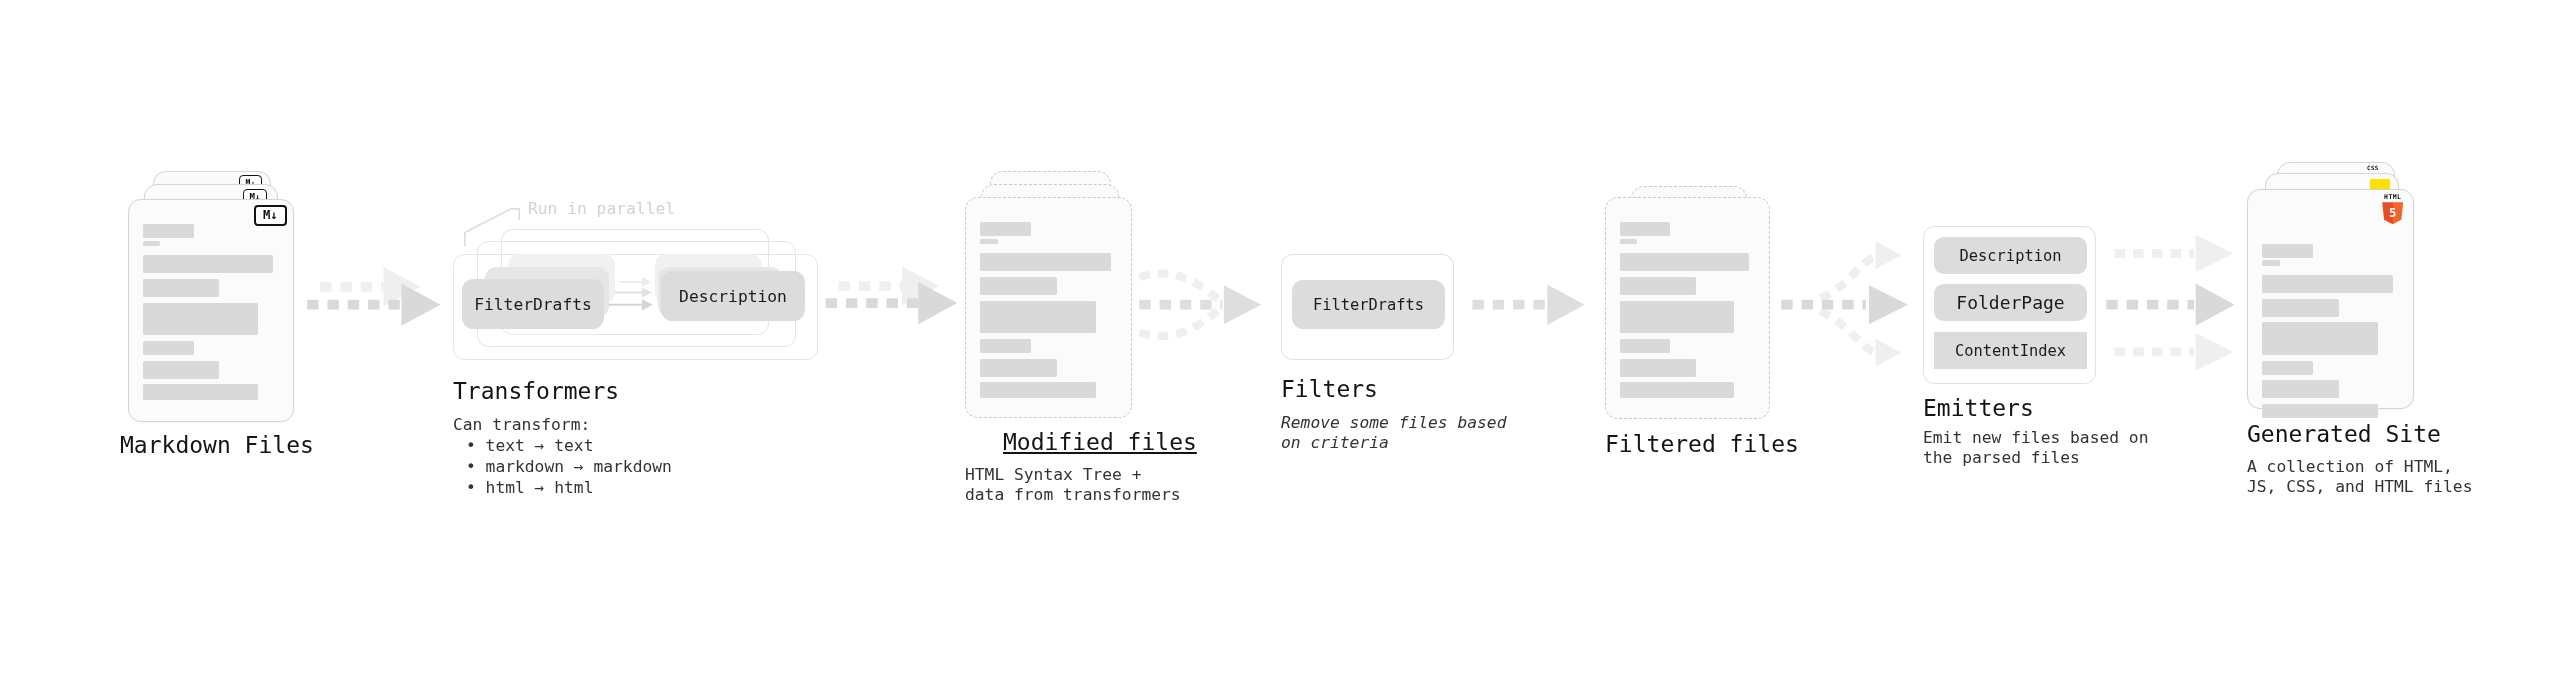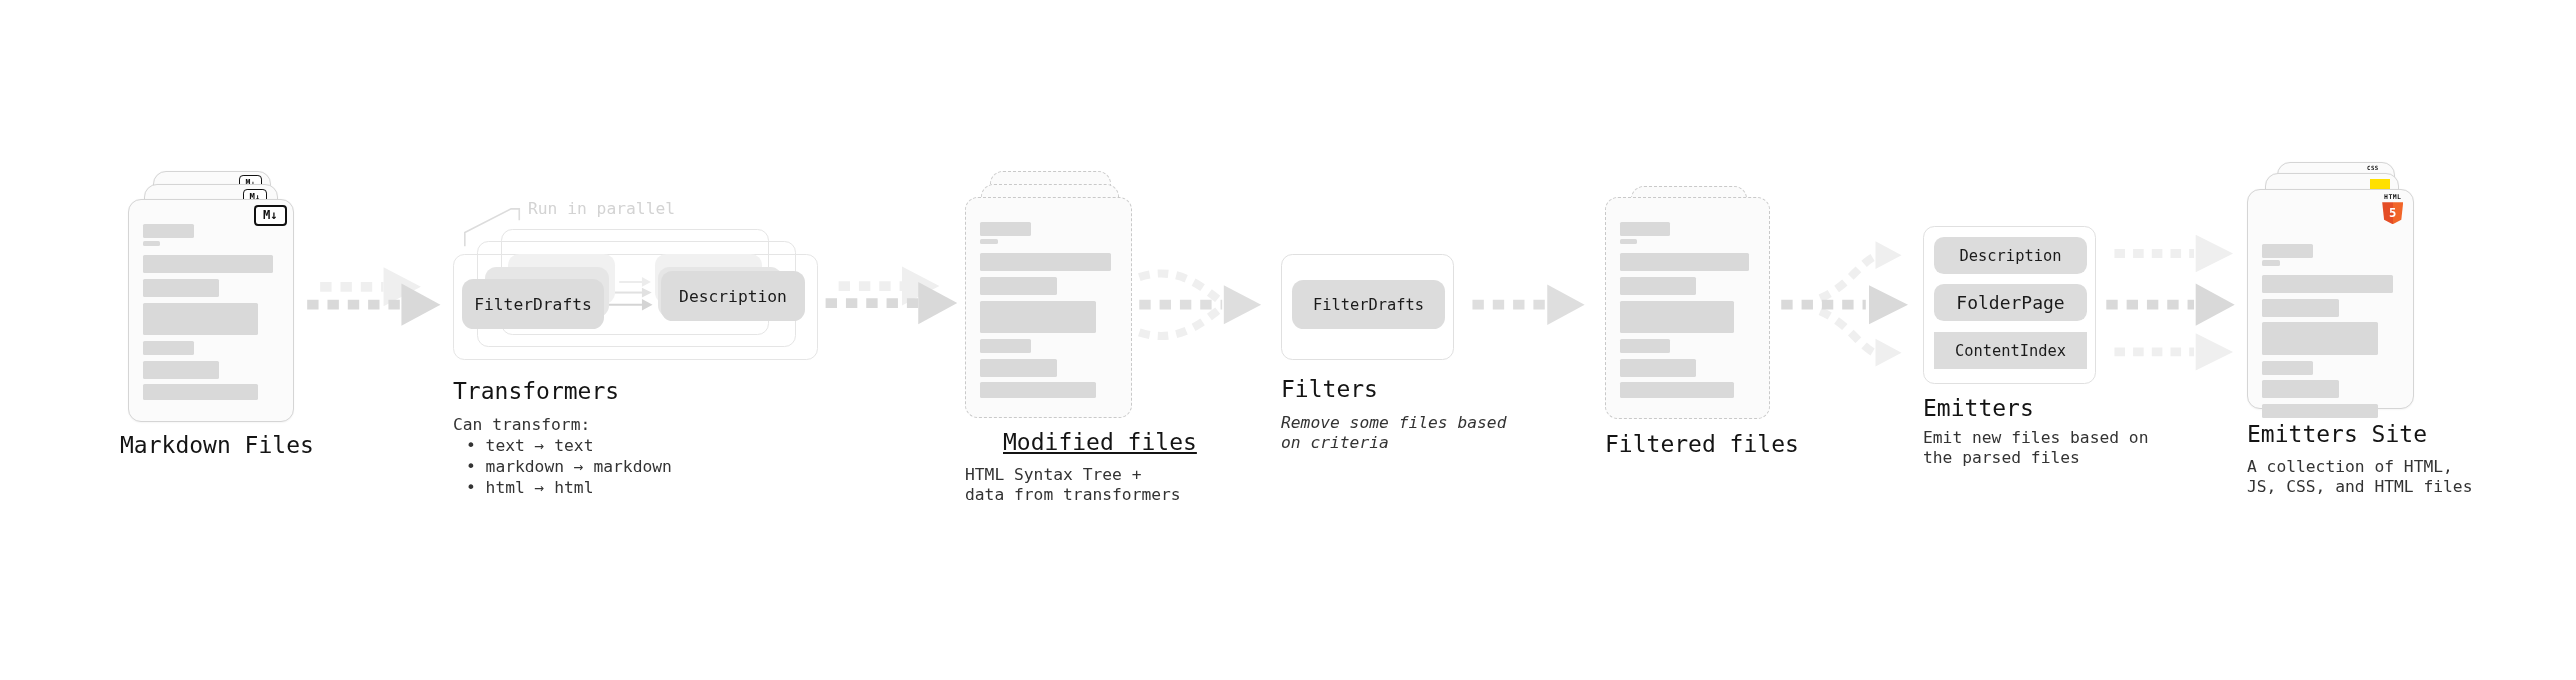--- a/index.html
+++ b/index.html
@@ -252,19 +252,19 @@
         <span class="bar b1"></span>
           <span class="bar b2"></span>
           <span class="bar b3"></span>
           <span class="bar b4"></span>
         <span class="bar b5"></span>
           <span class="bar b6"></span>
           <span class="bar b7"></span>
           <span class="bar b8" style="height:14px"></span>
       </div>
     </div>
-    <div class="title" style="left:2247px;top:421px;">Emitters Site</div>
+    <div class="title" style="left:2247px;top:421px;">Generated Site</div>
     <div class="sub" style="left:2247px;top:457px;">A collection of HTML,
 JS, CSS, and HTML files</div>
   </div>
 
 </div>
 
 
 </body></html>

